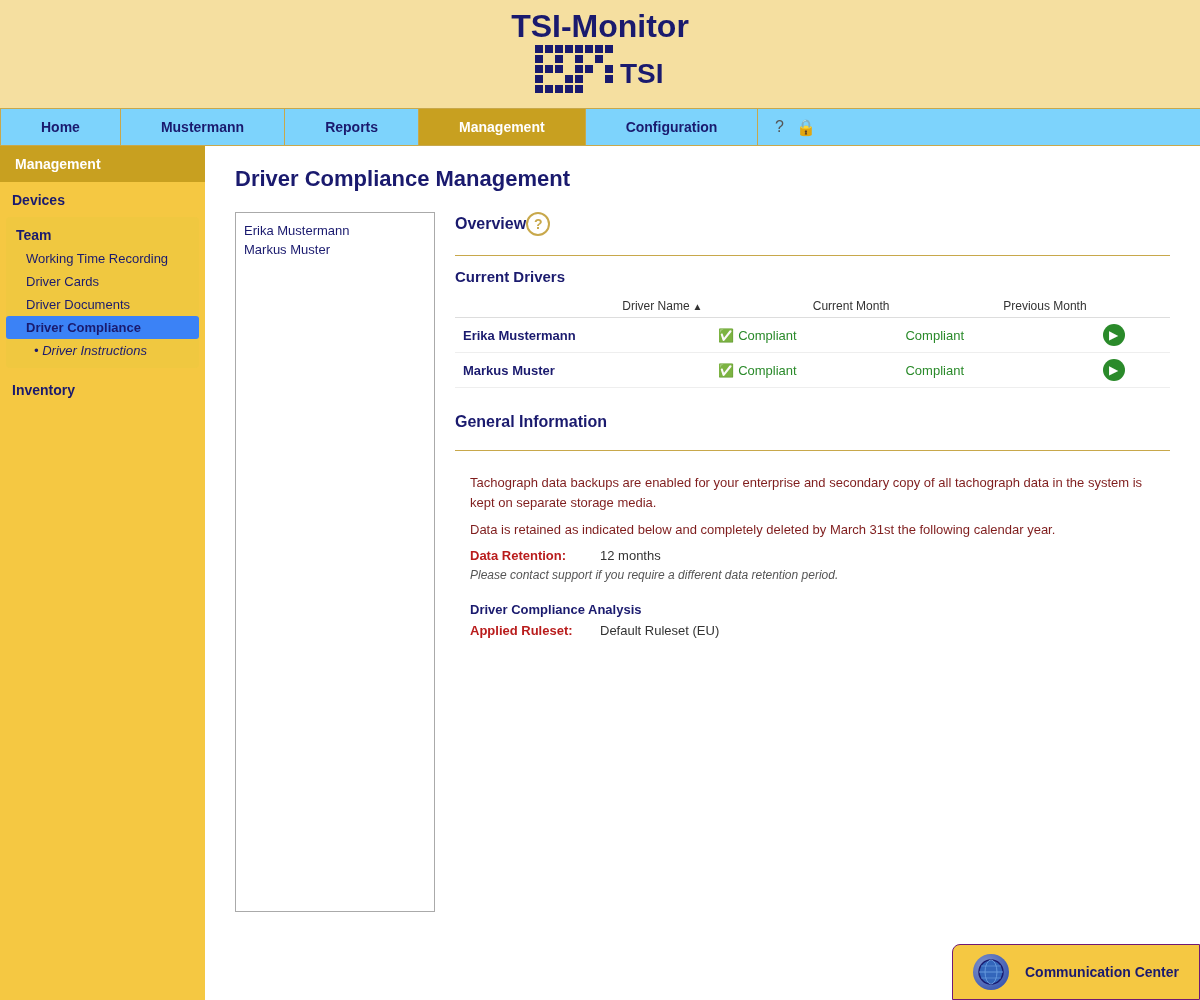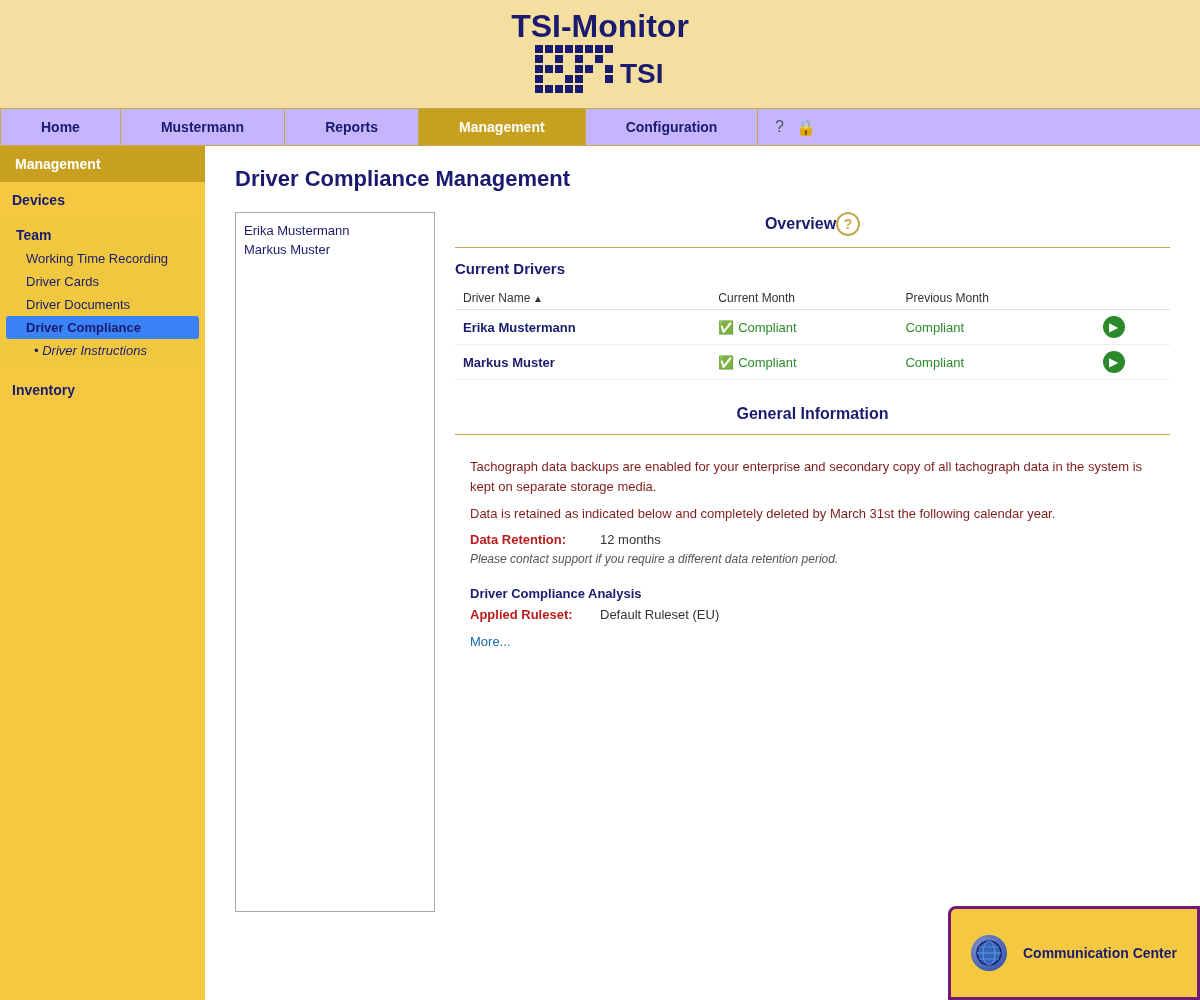--- a/index.html
+++ b/index.html
@@ -4,21 +4,21 @@
   <style>
     * { margin: 0; padding: 0; box-sizing: border-box; }
     body { font-family: Arial, sans-serif; font-size: 13px; background: #f5dfa0; width: 1200px; min-height: 1000px; }
 
     
     #header { background: #f5dfa0; padding: 8px 12px; display: flex; align-items: center; justify-content: space-between; flex-direction: column; }
     #logo-text { font-size: 32px; font-weight: bold; color: #1a1a6e; font-family: Arial, sans-serif; }
     #logo-tsi { display: flex; align-items: center; }
 
     
-    #nav { background: #c4b5fd; display: flex; border-top: 1px solid #c8a84b; border-bottom: 1px solid #c8a84b; }
+    #nav { background: #7dd3fc; display: flex; border-top: 1px solid #c8a84b; border-bottom: 1px solid #c8a84b; }
     .nav-item { padding: 10px 40px; color: #1a1a6e; font-weight: bold; font-size: 14px; cursor: pointer; text-decoration: none; border-right: 1px solid #c8a84b; }
     .nav-item:first-child { border-left: 1px solid #c8a84b; }
     .nav-item.active { background: #c8a020; color: white; }
     #nav-icons { display: flex; align-items: center; padding: 0 10px; gap: 5px; }
     .nav-icon { width: 22px; height: 22px; display: flex; align-items: center; justify-content: center; color: #555; font-size: 16px; cursor: pointer; }
 
     
     #layout { display: flex; min-height: 920px; }
 
     
@@ -37,49 +37,49 @@
     #page-title { color: #1a1a6e; font-size: 22px; font-weight: bold; margin-bottom: 20px; }
 
     
     #content-layout { display: flex; gap: 20px; }
     #driver-list { width: 200px; flex-shrink: 0; border: 1px solid #aaa; min-height: 700px; padding: 8px; }
     .driver-list-item { color: #1a1a6e; font-size: 13px; padding: 2px 0; cursor: pointer; }
 
     #overview-panel { flex: 1; }
 
     
-    .section-header { display: flex; align-items: center; justify-content: center; border-bottom: 1px solid #c8a84b; padding-bottom: 11px; margin-bottom: 12px; }
+    .section-header { display: flex; align-items: center; justify-content: flex-start; border-bottom: 1px solid #c8a84b; padding-bottom: 19px; margin-bottom: 12px; }
     .section-title { font-size: 16px; font-weight: bold; color: #1a1a6e; }
     .help-icon { width: 24px; height: 24px; border: 2px solid #c8a84b; border-radius: 50%; display: flex; align-items: center; justify-content: center; color: #c8a84b; font-weight: bold; font-size: 14px; cursor: pointer; }
 
     
     .drivers-section { margin-bottom: 25px; }
     .drivers-section .section-title { font-size: 15px; margin-bottom: 10px; }
     .drivers-table { width: 100%; border-collapse: collapse; }
-    .drivers-table th { text-align: left; padding: 4px 8px; color: #333; font-size: 12px; font-weight: normal; border-bottom: 1px solid #ddd; }
+    .drivers-table th { text-align: right; padding: 4px 8px; color: #333; font-size: 12px; font-weight: normal; border-bottom: 1px solid #ddd; }
     .drivers-table th.sortable::after { content: " ▲"; font-size: 10px; }
     .drivers-table td { padding: 6px 8px; border-bottom: 1px solid #eee; font-size: 13px; }
     .drivers-table td.driver-name { font-weight: bold; color: #1a1a6e; }
     .status-compliant { color: #2a8a2a; font-size: 13px; }
     .detail-btn { width: 22px; height: 22px; background: #2a8a2a; border-radius: 50%; display: inline-flex; align-items: center; justify-content: center; color: white; font-size: 12px; cursor: pointer; }
 
     
     .general-info { margin-top: 20px; }
     .general-info .section-header { border-bottom: 1px solid #c8a84b; }
     .info-block { padding: 10px 15px; }
     .info-block-title { font-weight: bold; color: #1a1a6e; font-size: 13px; margin-bottom: 6px; }
     .info-text { color: #7f1d1d; font-size: 13px; line-height: 1.5; margin-bottom: 8px; }
     .info-row { display: flex; align-items: center; margin: 5px 0; }
     .info-label { font-weight: bold; min-width: 130px; font-size: 13px; color: #b91c1c; }
     .info-value { font-size: 13px; color: #333; }
     .info-italic { font-style: italic; font-size: 12px; color: #555; margin-top: 5px; }
     .info-link { color: #1a6aaa; text-decoration: none; cursor: pointer; }
 
     
-    #comm-center { position: fixed; bottom: 0; right: 0; background: #f5c842; border: 3px solid #701a75; border-radius: 8px 0 0 0; padding: 26px 20px; display: flex; align-items: center; gap: 16px; cursor: pointer; }
+    #comm-center { position: fixed; bottom: 0; right: 0; background: #f5c842; border: 1px solid #701a75; border-radius: 8px 0 0 0; padding: 9px 20px; display: flex; align-items: center; gap: 16px; cursor: pointer; }
     .globe-icon { width: 36px; height: 36px; border-radius: 50%; background: radial-gradient(circle at 35% 35%, #8899cc, #2244aa); display: flex; align-items: center; justify-content: center; }
     #comm-center-label { font-weight: bold; color: #1a1a6e; font-size: 14px; }
   </style>
 </head>
 <body>
 
 <div id="header">
   <div id="logo-text">TSI-Monitor</div>
   <div id="logo-tsi">
     <svg width="130" height="55" viewBox="0 0 130 55">
@@ -225,23 +225,20 @@
             </div>
             <p class="info-italic">Please contact support if you require a different data retention period.</p>
           </div>
 
           <div class="info-block">
             <div class="info-block-title">Driver Compliance Analysis</div>
             <div class="info-row">
               <span class="info-label">Applied Ruleset:</span>
               <span class="info-value">Default Ruleset (EU)</span>
             </div>
-            <div style="margin-top:12px;">
-              <a class="info-link">More...</a>
-            </div>
           </div>
         </div>
 
       </div>
     </div>
   </div>
 </div>
 
 <div id="comm-center">
   <div class="globe-icon">

